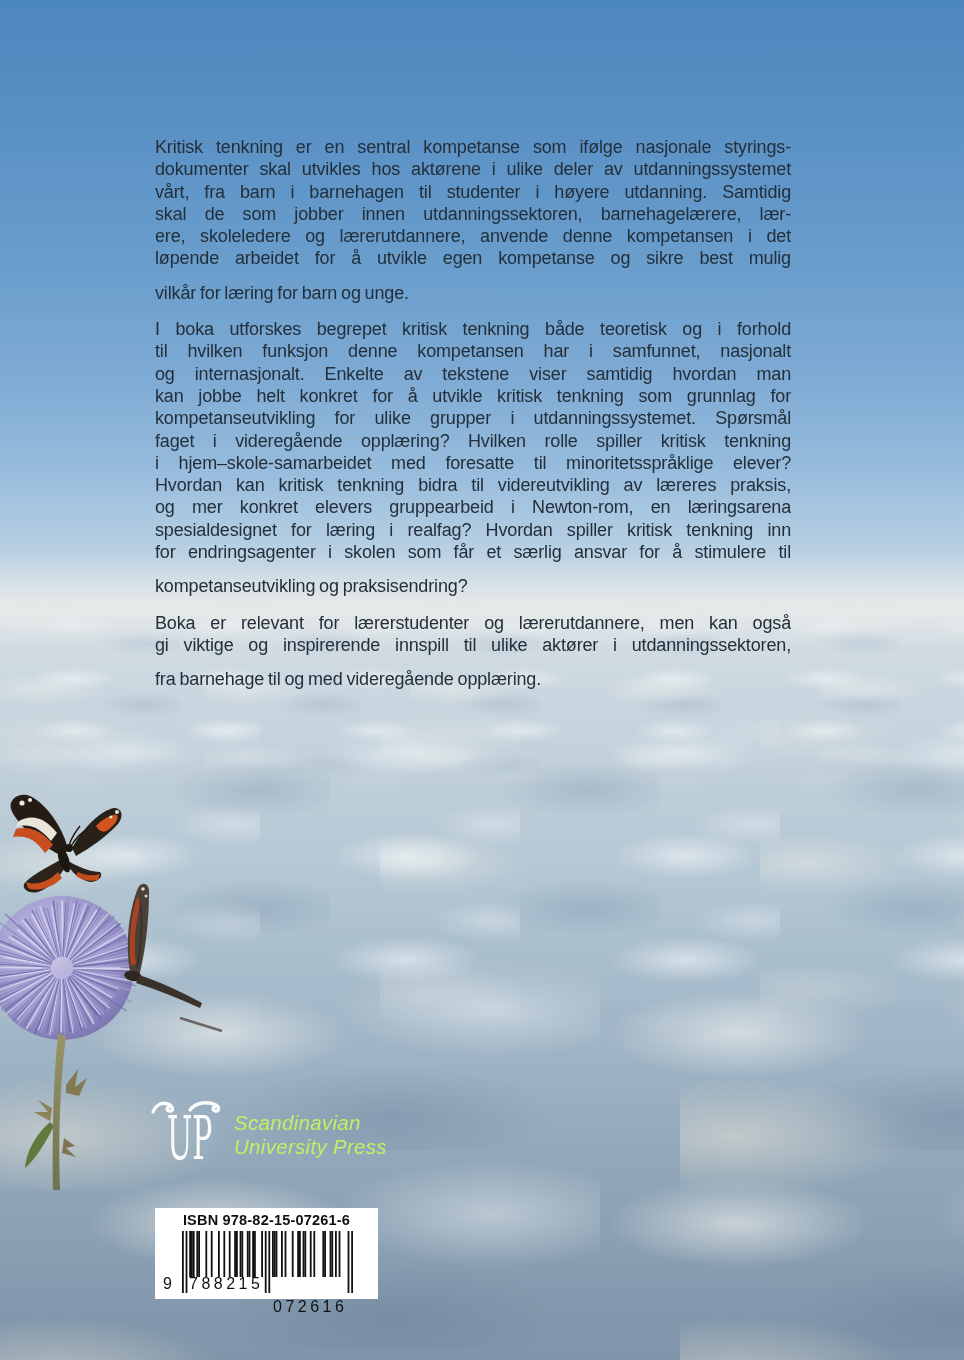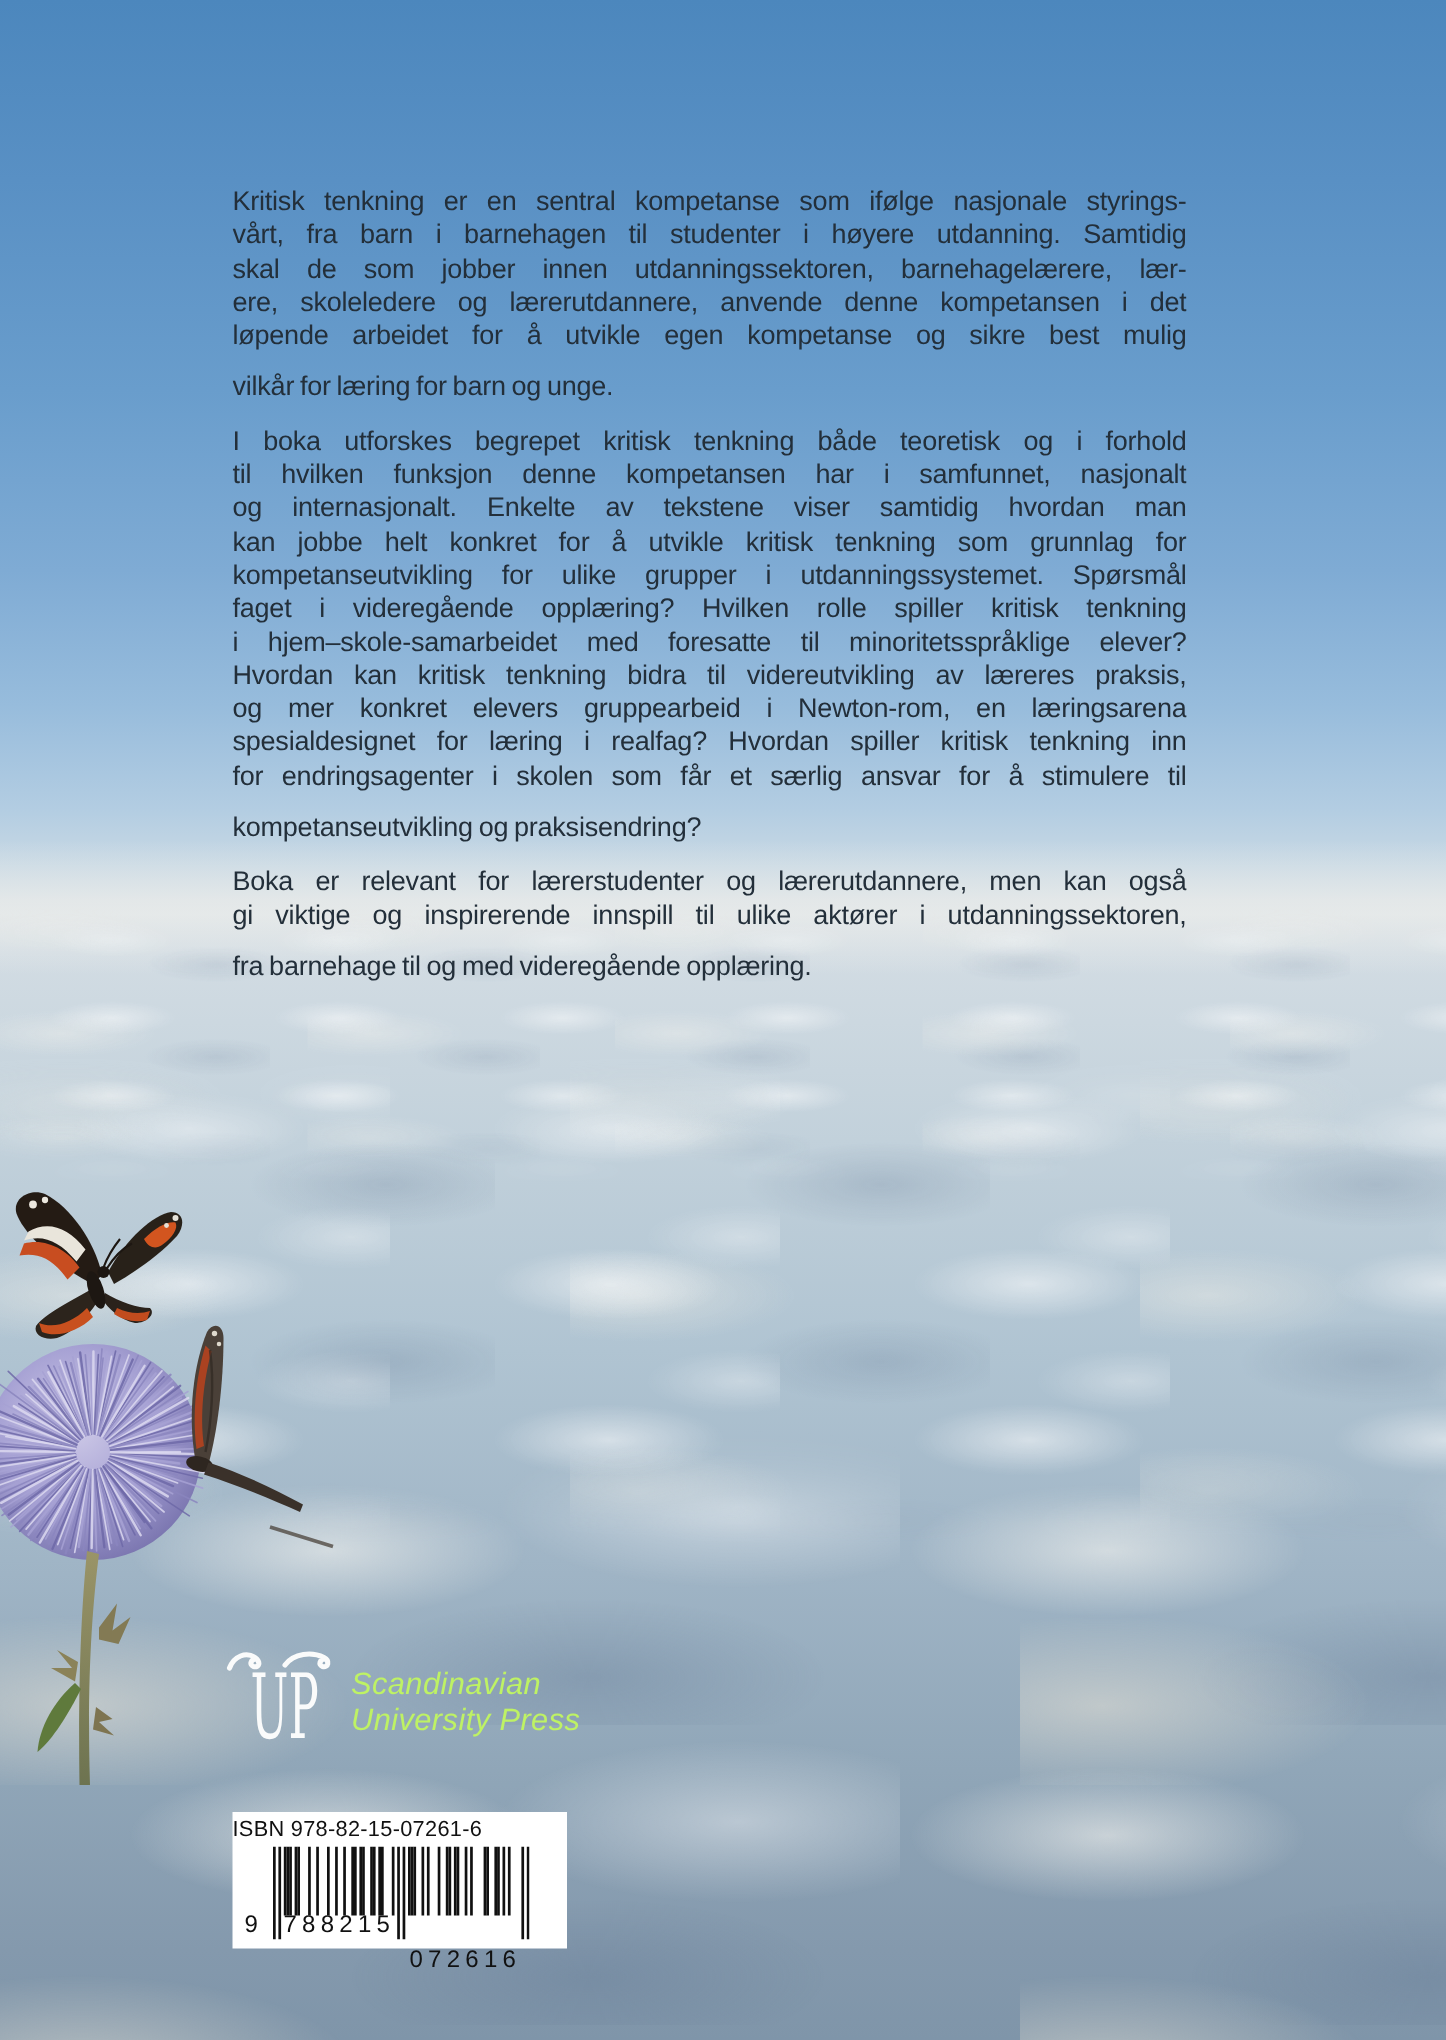--- a/index.html
+++ b/index.html
@@ -49,21 +49,21 @@
     background-size:520px 190px, 680px 240px, 600px 210px, 560px 200px;
     -webkit-mask-image:linear-gradient(180deg,transparent,#000 16%,#000 100%);
             mask-image:linear-gradient(180deg,transparent,#000 16%,#000 100%);
   }
   .horizon-glow{
     position:absolute; left:0; right:0; top:560px; height:90px;
     background:linear-gradient(180deg, rgba(255,255,255,0), rgba(243,242,238,.55) 55%, rgba(255,255,255,0));
   }
   
   .back-text{
-    position:absolute; left:155px; top:123px; width:636px;
+    position:absolute; left:155px; top:136px; width:636px;
     color:#232f3a; font-size:18px; line-height:22.3px;
     letter-spacing:-0.15px; word-spacing:-1px;
   }
   .para{margin:0 0 14px 0;}
   .para .line{
     text-align:justify; text-align-last:justify;
     height:22.3px; overflow:hidden; white-space:normal;
   }
   .para .line.last{text-align-last:left;margin-top:12px;}
   
@@ -72,22 +72,22 @@
   .pub-name{
     position:absolute; left:84px; top:13px;
     font-size:20.5px; line-height:23.5px; letter-spacing:.3px; font-weight:400;font-style:italic;
   }
   
   .barcode{
     position:absolute; left:155px; top:1208px; width:223px; height:91px;
     background:#fff; color:#111;
   }
   .bc-label{
-    position:absolute; top:4px; left:0; right:0; text-align:left;
-    font-size:14.5px; font-weight:400; letter-spacing:.2px; white-space:nowrap;
+    position:absolute; top:4px; left:0; right:0; text-align:center;
+    font-size:14.5px; font-weight:700; letter-spacing:.2px; white-space:nowrap;
   }
   .bc-bars{position:absolute; left:27px; top:23px;}
   .bc-bars rect{fill:#111;}
   .bc-digit{position:absolute; font-size:16px; font-weight:400; top:67px;}
   .bc-left{left:8px;}
   .bc-g1{left:34px;  width:74px; text-align:center; letter-spacing:3.5px;}
   .bc-g2{left:118px; width:74px; text-align:center; letter-spacing:3.5px;margin-top:23px;}
   
   .butterfly-main{position:absolute; left:0px; top:788px;}
   .thistle{position:absolute; left:-20px; top:870px;}
@@ -99,20 +99,21 @@
 
   <div class="sky"></div>
   <div class="horizon-glow"></div>
   <div class="cloud-layer clouds-far"></div>
   <div class="cloud-layer clouds-mid"></div>
   <div class="cloud-layer clouds-near"></div>
 
   <div class="back-text">
     <div class="para">
         <div class="line">Kritisk tenkning er en sentral kompetanse som ifølge nasjonale styrings-</div>
+        <div class="line">dokumenter skal utvikles hos aktørene i ulike deler av utdanningssystemet</div>
         <div class="line">vårt, fra barn i barnehagen til studenter i høyere utdanning. Samtidig</div>
         <div class="line">skal de som jobber innen utdanningssektoren, barnehagelærere, lær-</div>
         <div class="line">ere, skoleledere og lærerutdannere, anvende denne kompetansen i det</div>
         <div class="line">løpende arbeidet for å utvikle egen kompetanse og sikre best mulig</div>
         <div class="line last">vilkår for læring for barn og unge.</div>
       </div>
     <div class="para">
         <div class="line">I boka utforskes begrepet kritisk tenkning både teoretisk og i forhold</div>
         <div class="line">til hvilken funksjon denne kompetansen har i samfunnet, nasjonalt</div>
         <div class="line">og internasjonalt. Enkelte av tekstene viser samtidig hvordan man</div>

